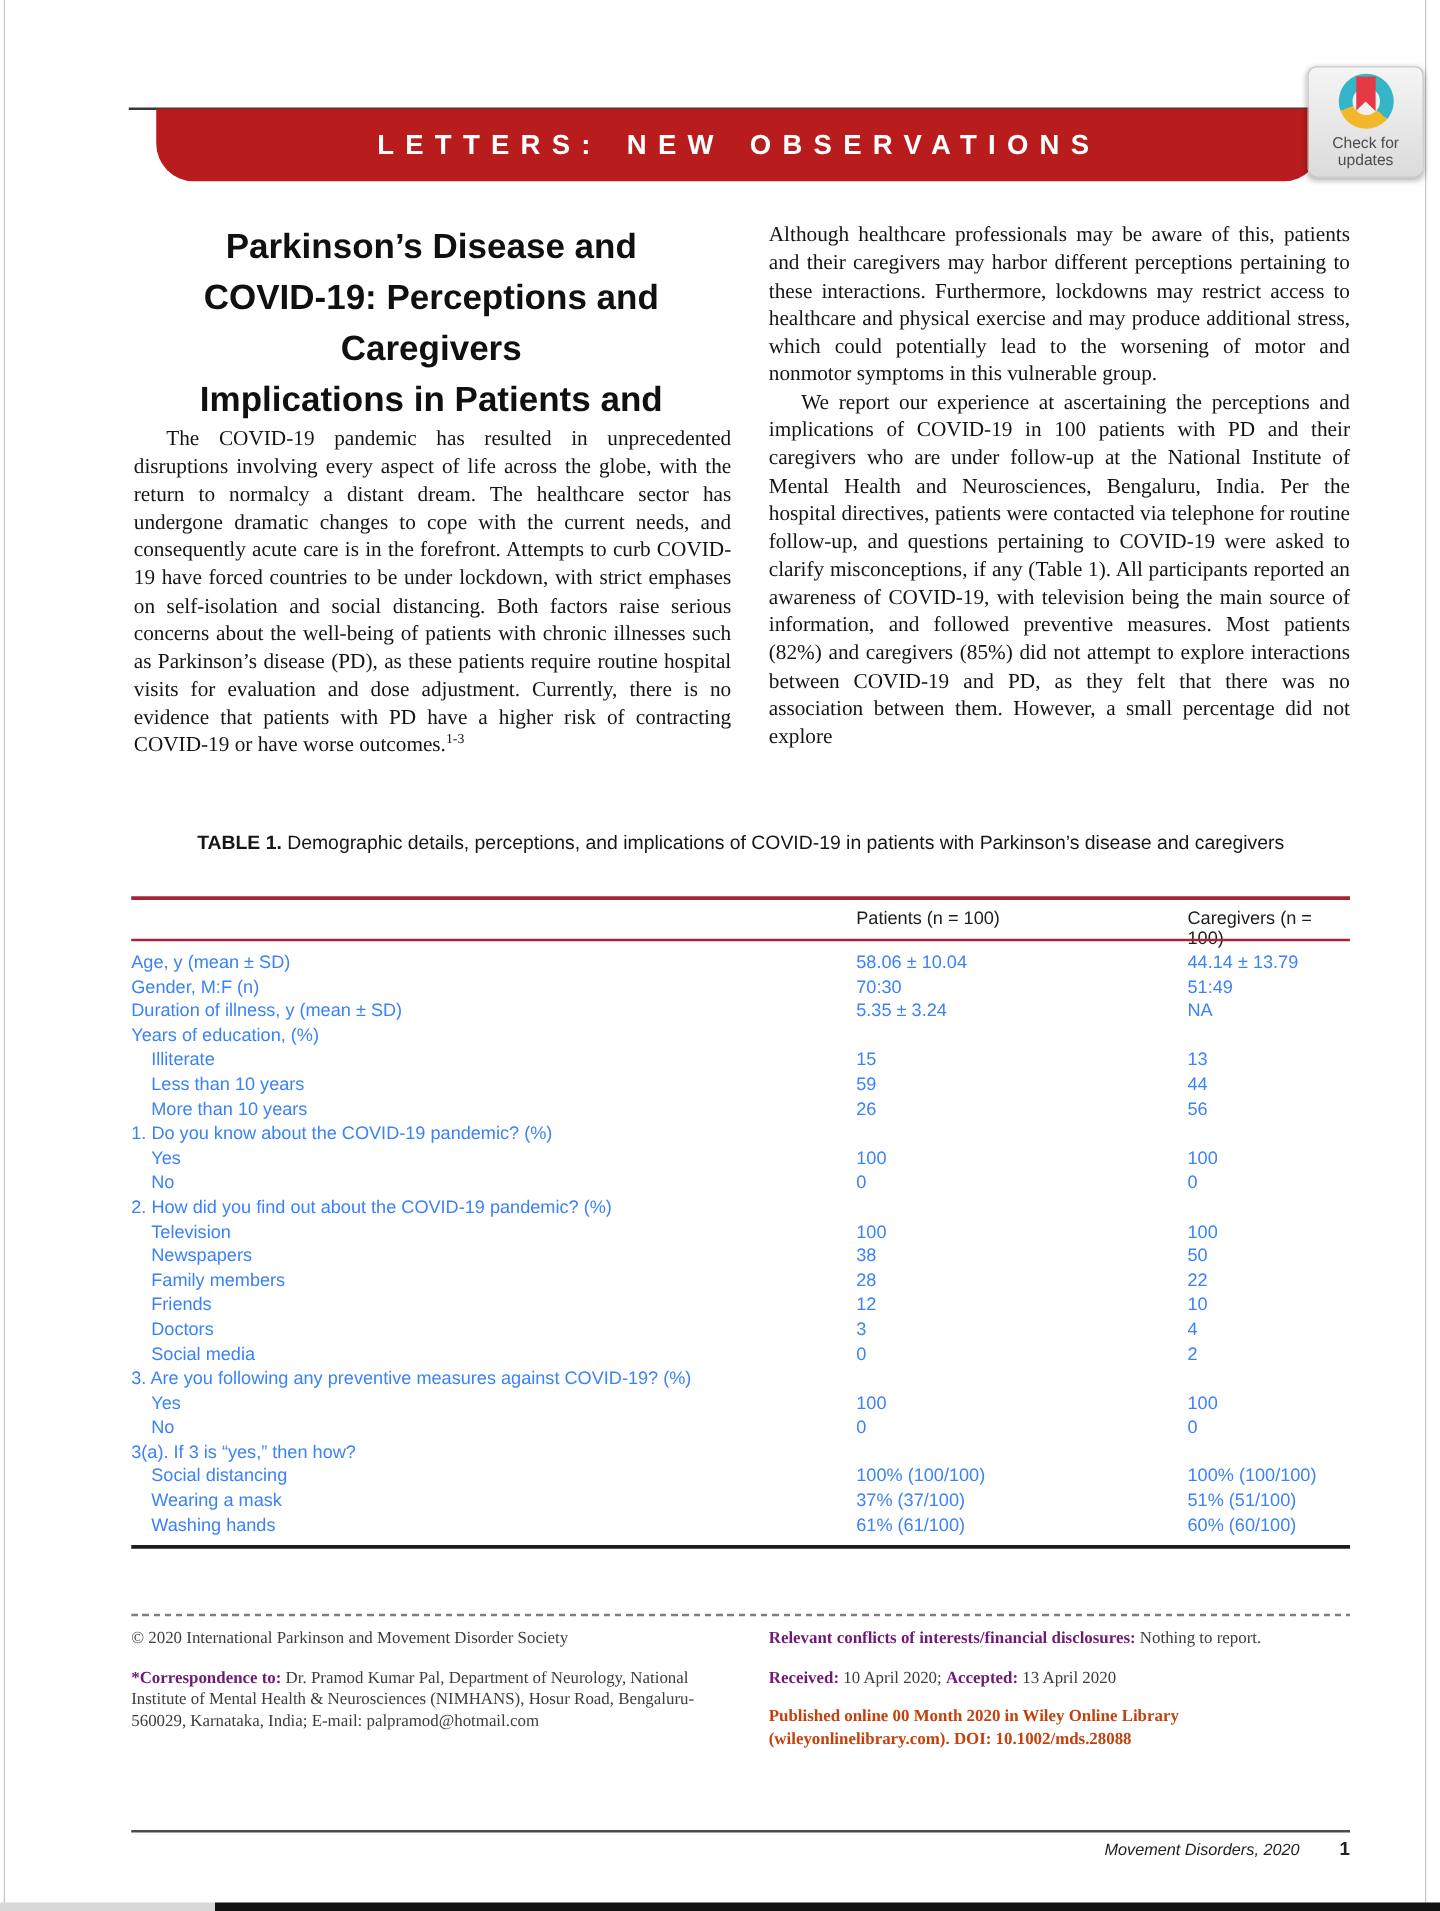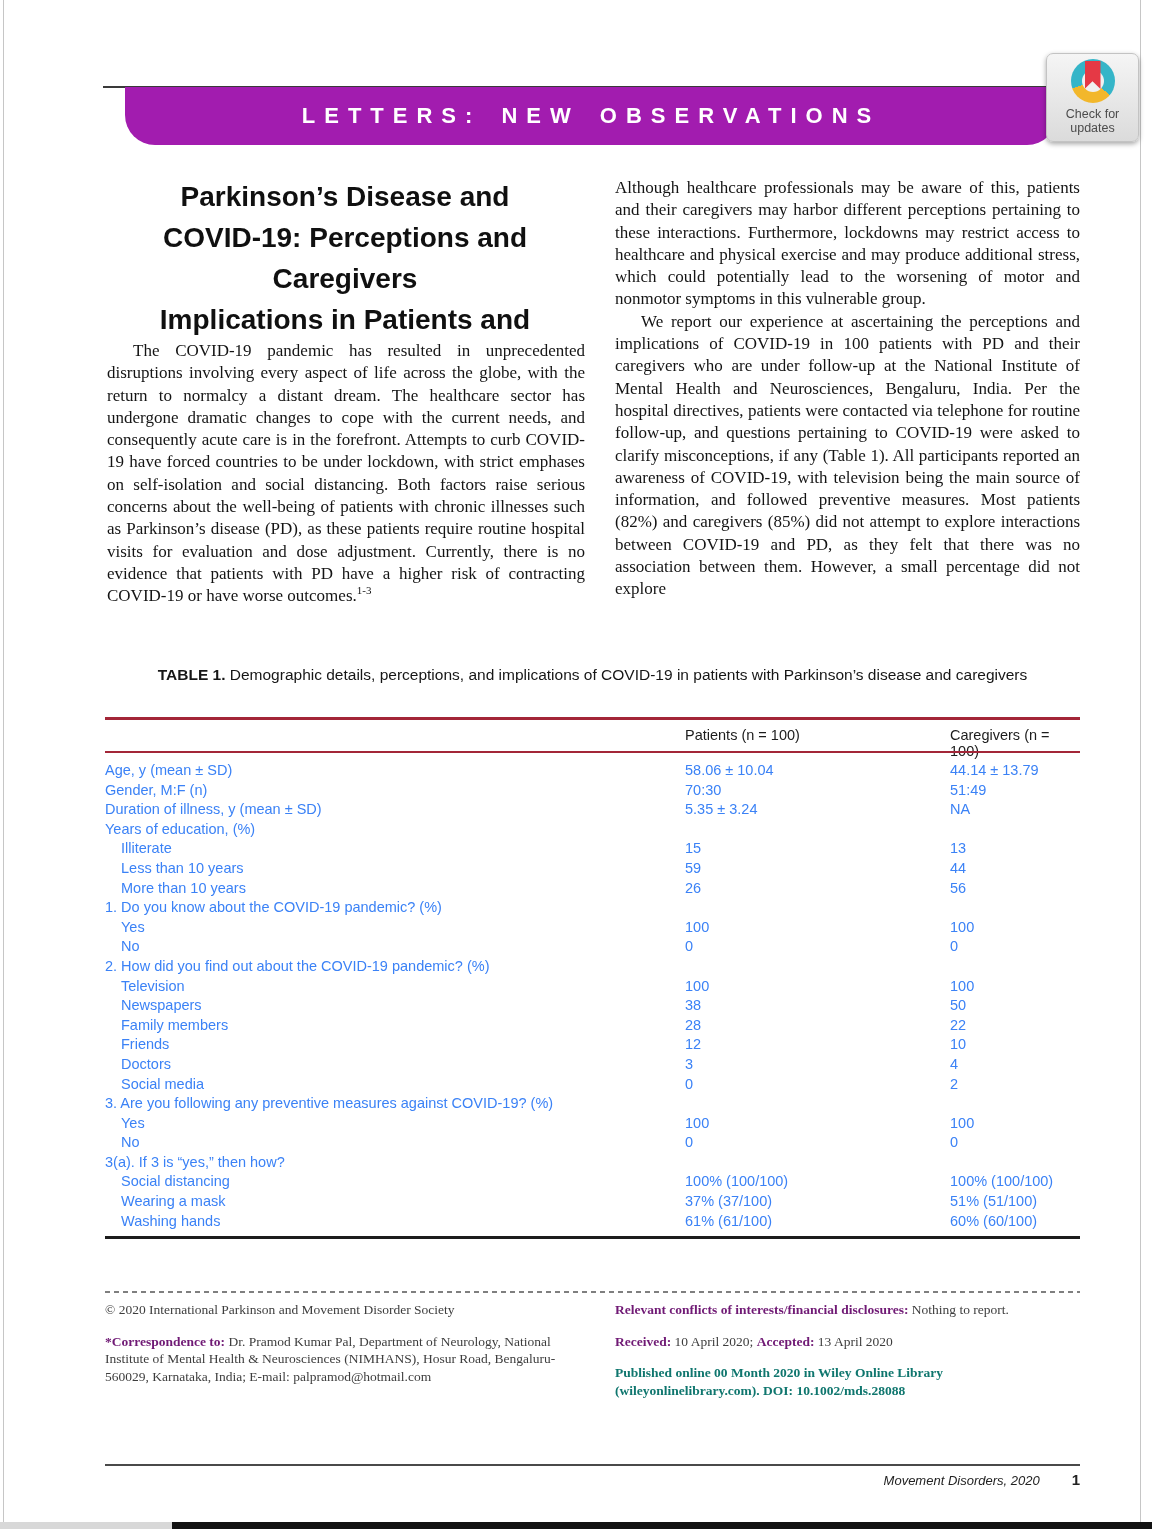--- a/index.html
+++ b/index.html
@@ -2,21 +2,21 @@
 <html><head>
 <meta charset="utf-8">
 <style>
   html,body{margin:0;padding:0;background:#ffffff;}
   .page{position:relative;width:1152px;height:1529px;background:#fff;overflow:hidden;
         font-family:"Liberation Serif",serif;color:#141414;}
   .edge-left{position:absolute;left:3px;top:0;width:1px;height:100%;background:#c6c6c6;}
   .edge-right{position:absolute;left:1140px;top:0;width:1px;height:100%;background:#c6c6c6;}
 
   .top-line{position:absolute;left:103px;top:86px;width:954px;height:2px;background:#3a3a3a;}
-  .banner{position:absolute;left:125px;top:87px;width:932px;height:58px;background:#a21caf;
+  .banner{position:absolute;left:125px;top:87px;width:932px;height:58px;background:#b91c1c;
           border-radius:0 0 30px 30px;display:flex;align-items:center;justify-content:center;}
   .banner span{color:#fff;font-family:"Liberation Sans",sans-serif;font-weight:bold;
                font-size:22px;letter-spacing:9px;word-spacing:5px;}
 
   .check-badge{position:absolute;left:1046px;top:17px;width:91px;height:87px;
                background:linear-gradient(#f5f5f5,#dbdbdb);border:1px solid #c3c3c3;border-radius:7px;
                box-shadow:0 2px 5px rgba(0,0,0,.35);display:flex;flex-direction:column;align-items:center;cursor:pointer;margin-top:36px;}
   .crossmark-icon{position:relative;width:44px;height:44px;margin-top:5px;}
   .ring{position:absolute;inset:0;border-radius:50%;
         background:conic-gradient(from 130deg,#f2b72b 0deg 120deg,#35b5c8 120deg 360deg);}
@@ -56,21 +56,21 @@
              font-family:"Liberation Sans",sans-serif;font-style:italic;font-size:15px;color:#222;}
 
   .dash-rule{position:absolute;left:105px;top:1291px;width:975px;height:2px;
              background:repeating-linear-gradient(90deg,#7f7f7f 0 5px,transparent 5px 9px);}
 
   .fn{font-family:Liberation Serif, serif;font-size:13.5px;line-height:17.5px;color:#3d3d3d;}
   .fn-left{position:absolute;left:105px;top:1301px;width:480px;}
   .fn-right{position:absolute;left:615px;top:1301px;width:468px;}
   .fn p{margin:0 0 14px 0;}
   .fn b{color:#701a75;}
-  .fn p.allbold{font-weight:bold;color:#0f766e;}
+  .fn p.allbold{font-weight:bold;color:#c2410c;}
 
   .footer-rule{position:absolute;left:105px;top:1464px;width:975px;height:2px;background:#4a4a4a;}
   .page-footer{position:absolute;left:105px;top:1471px;width:975px;text-align:right;
                font-family:"Liberation Sans",sans-serif;font-size:13px;color:#222;}
   .journal{font-style:italic;margin-right:32px;}
   .pagenum{font-weight:bold;font-size:15px;}
 
   .bottom-strip-left{position:absolute;left:0;bottom:0;width:172px;height:7px;background:#d8d8d8;}
   .bottom-strip-right{position:absolute;left:172px;bottom:0;width:980px;height:7px;background:#121212;}
 </style>

